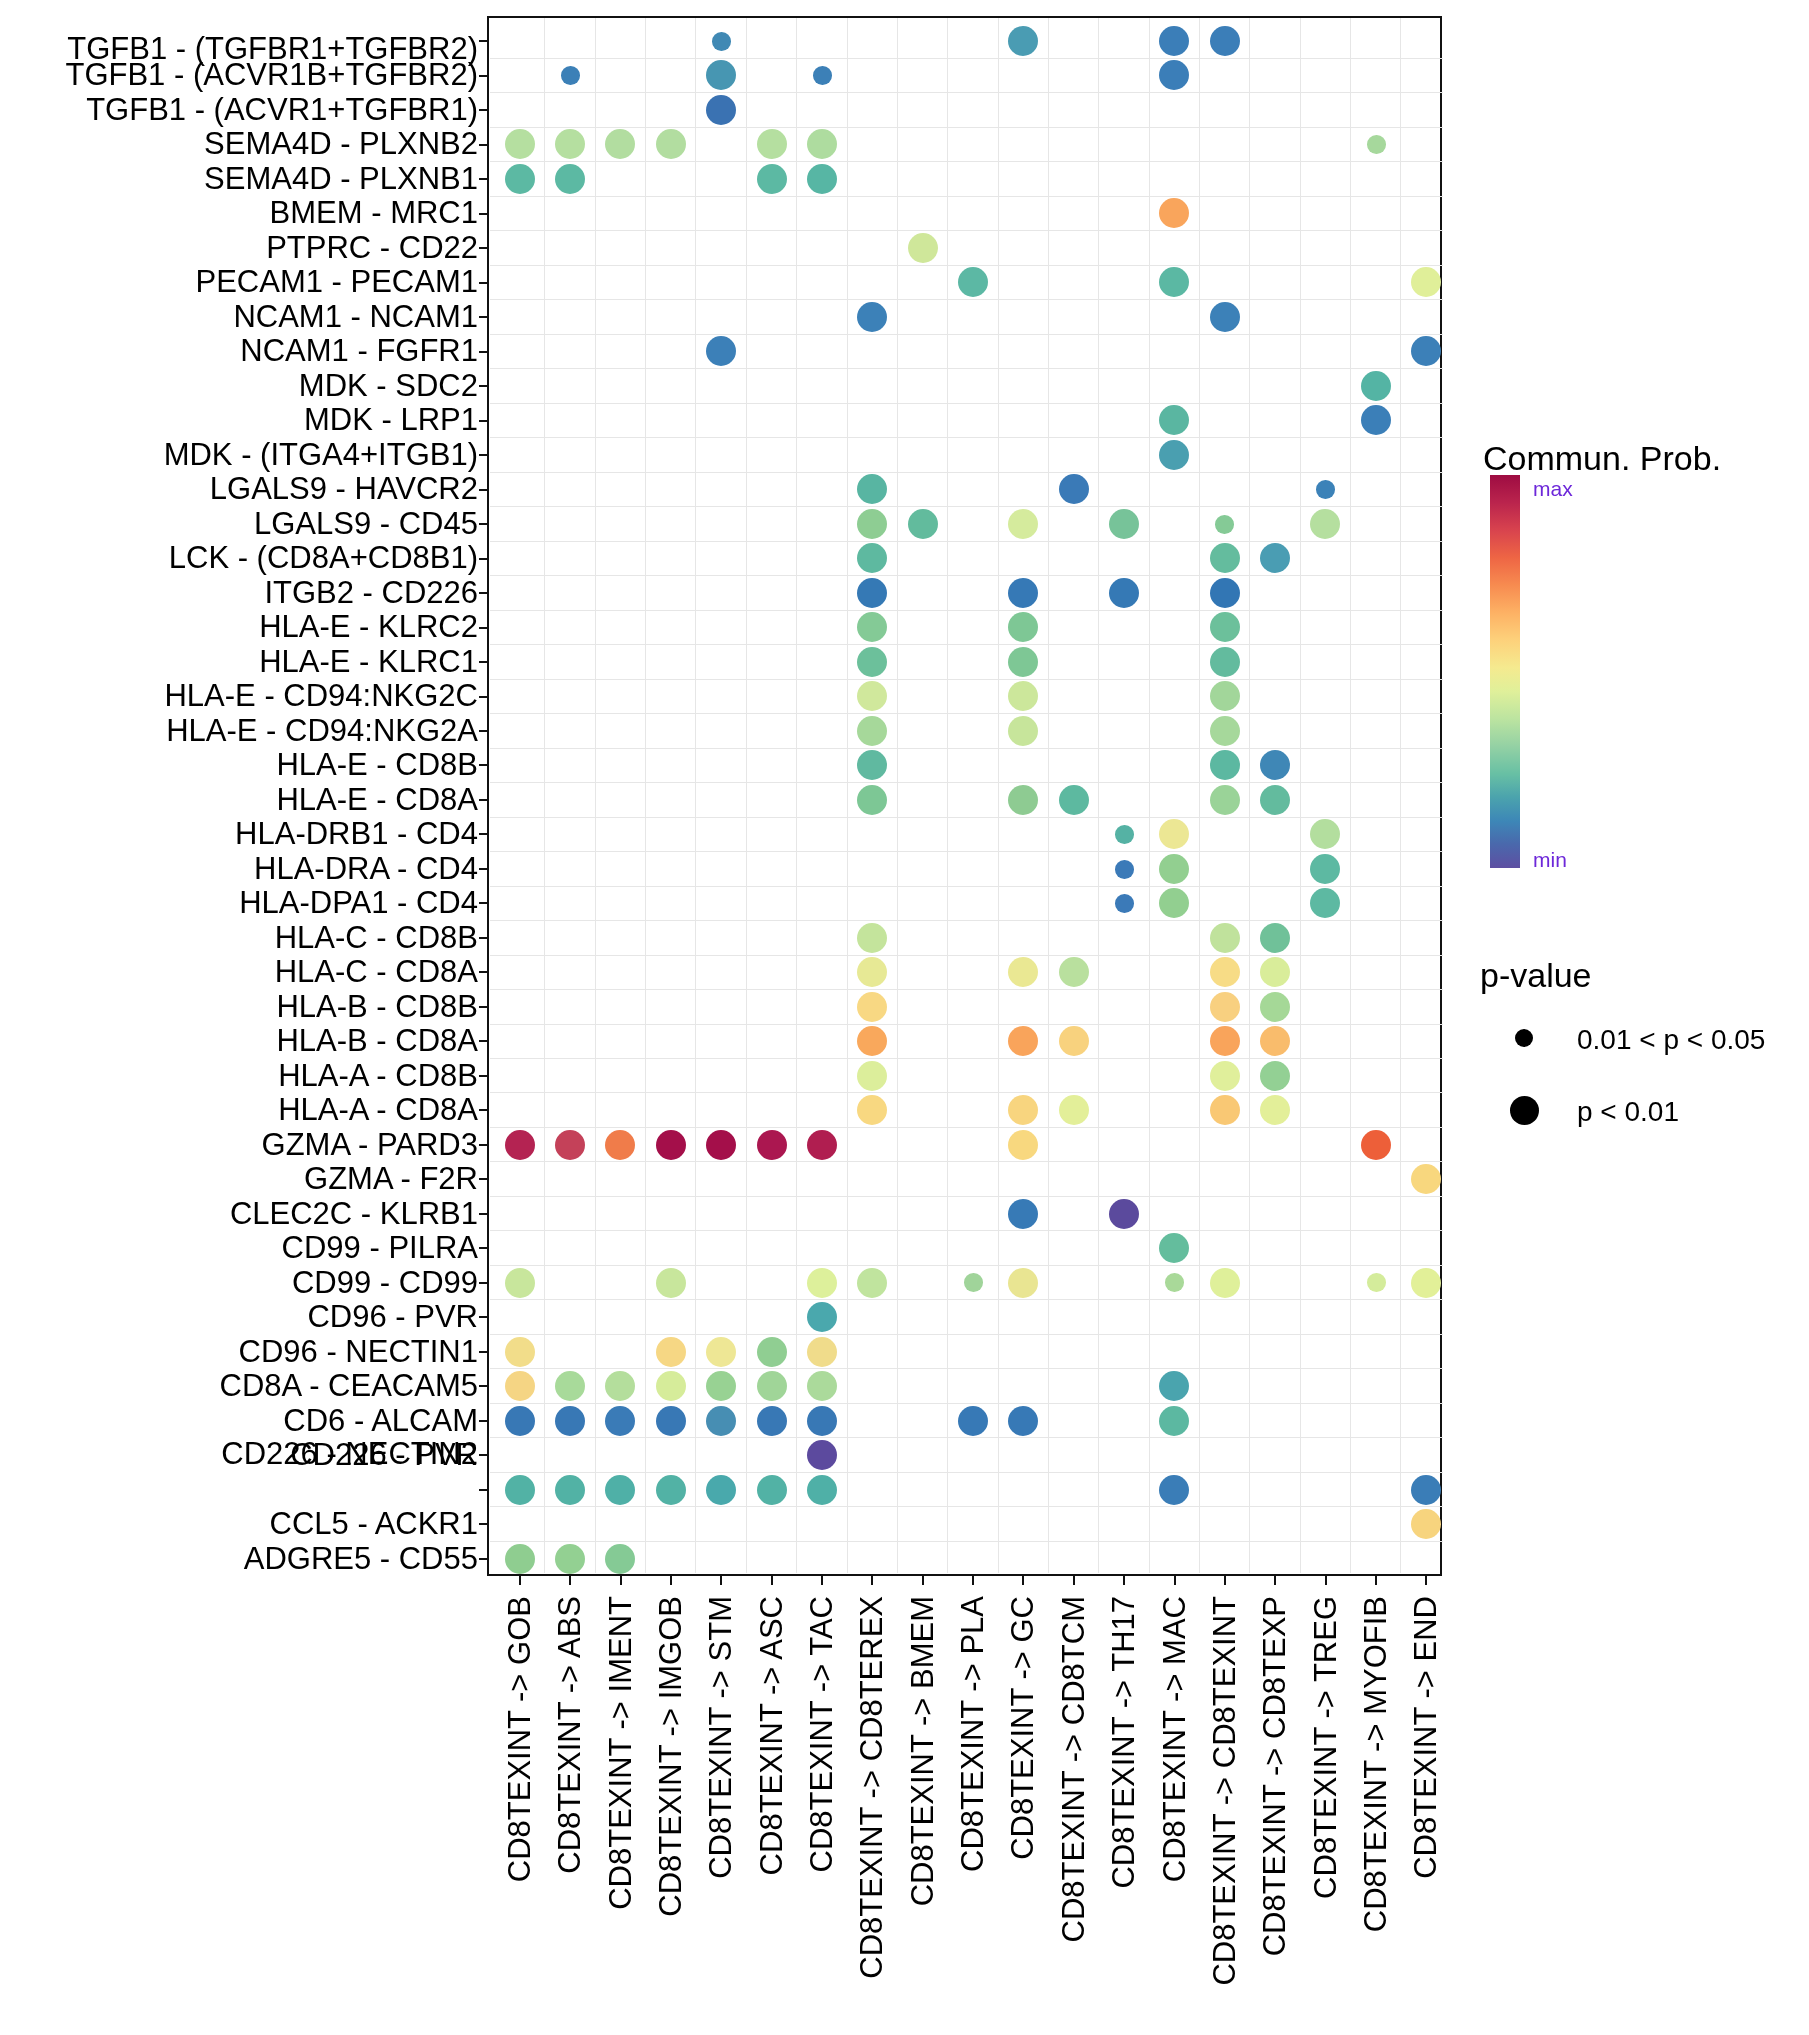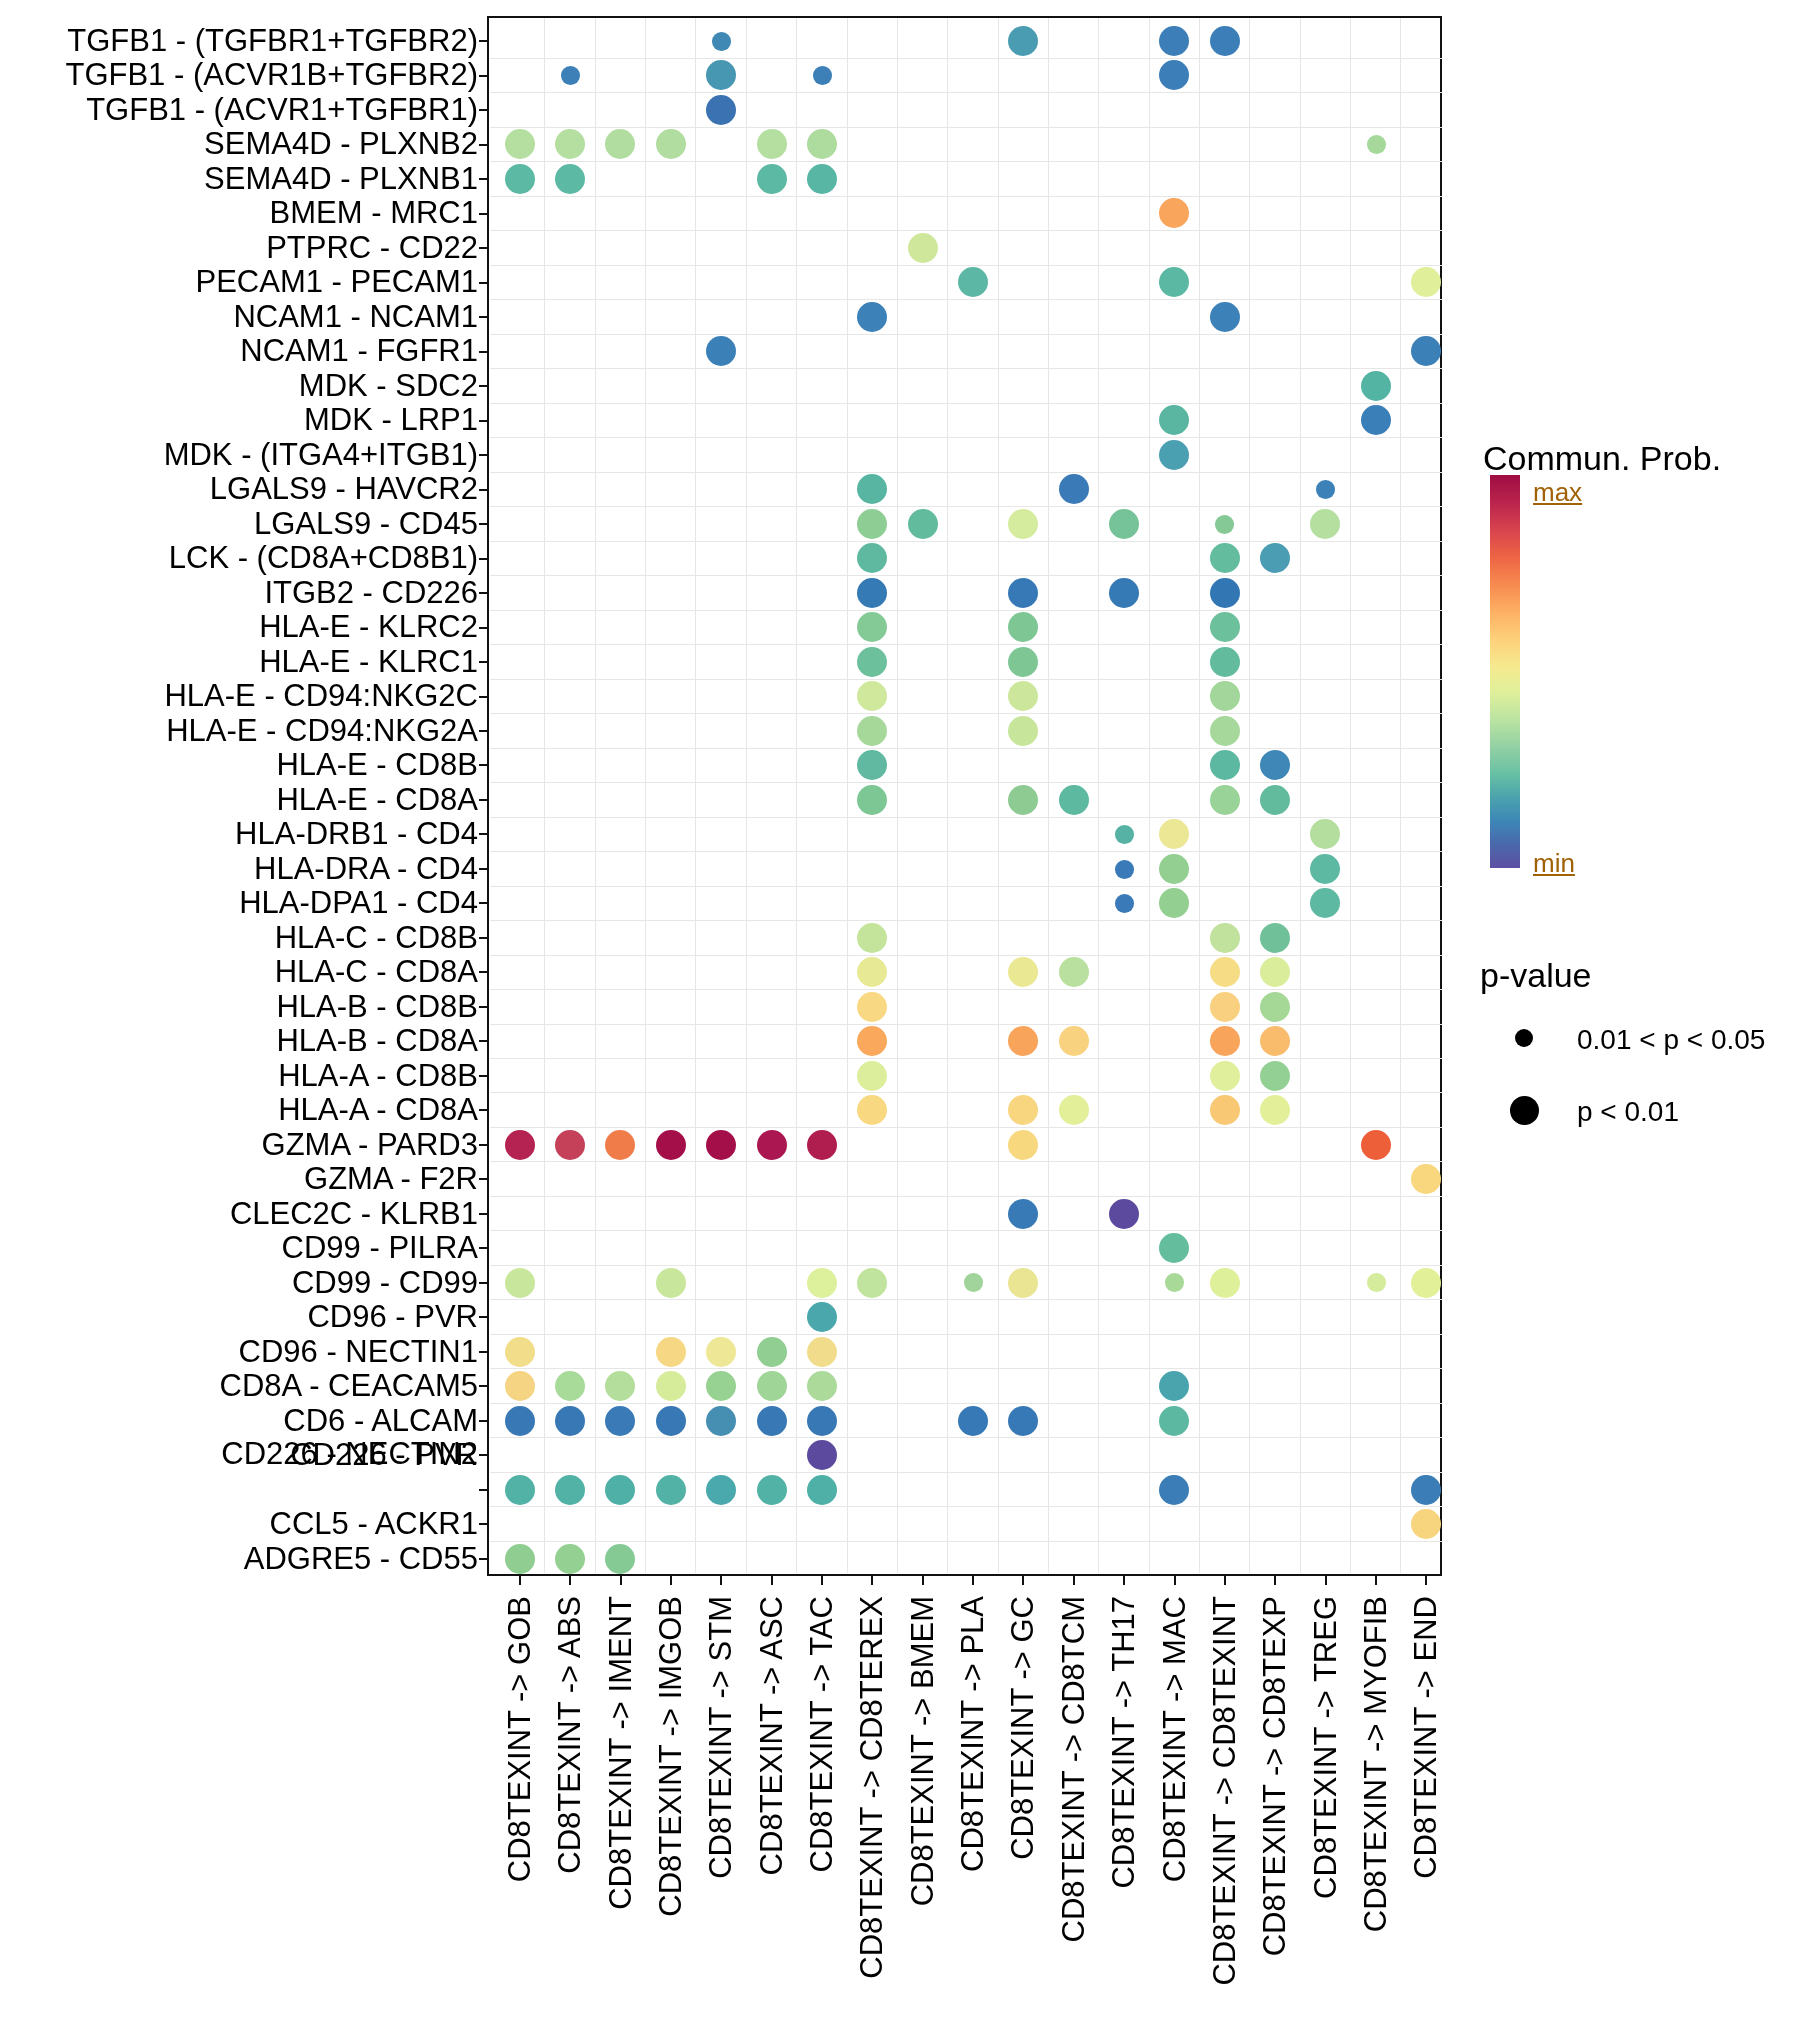--- a/index.html
+++ b/index.html
@@ -17,21 +17,21 @@
     transform:rotate(-90deg) translateX(-100%);transform-origin:0 0;}
   .dot{position:absolute;border-radius:50%;}
   
   #legend{position:absolute;left:1465px;top:422px;width:338px;height:754px;}
   .legend-title{position:absolute;font-size:34px;color:#000000;white-space:nowrap;}
   #colorbar{position:absolute;left:25px;top:53px;width:30px;height:393px;
     background:linear-gradient(to bottom,
       #9e0c42 0%, #ba244d 7%, #d8434e 14%, #ee6544 21%, #f78b50 28%,
       #fdb164 35%, #fdd17b 42%, #f5ea8f 49%, #e0f09a 55%, #bce4a0 62%,
       #94d1a4 69%, #68c0a4 76%, #4ba3ad 82%, #3d87b7 88%, #4a68ac 94%, #5e4fa2 100%);}
-  .colorbar-lab{position:absolute;font-size:26px;color:#a16207;text-decoration:underline;}
+  .colorbar-lab{position:absolute;font-size:21px;color:#6d28d9;}
   .plegend-dot{position:absolute;border-radius:50%;background:#000000;}
   .plegend-lab{position:absolute;font-size:28px;color:#000000;white-space:nowrap;}
 </style>
 </head>
 <body>
 
 <div id="root">
   <div id="panel-border"></div>
   <div id="gridlines">
       <div class="gridline-v" style="left: 544px; top: 18px; height: 1555px;"></div>
@@ -322,21 +322,21 @@
       <div class="tick-y" style="top: 1316px; left: 479px;"></div>
       <div class="tick-y" style="top: 1351px; left: 479px;"></div>
       <div class="tick-y" style="top: 1385px; left: 479px;"></div>
       <div class="tick-y" style="top: 1420px; left: 479px;"></div>
       <div class="tick-y" style="top: 1454px; left: 479px;"></div>
       <div class="tick-y" style="top: 1489px; left: 479px;"></div>
       <div class="tick-y" style="top: 1523px; left: 479px;"></div>
       <div class="tick-y" style="top: 1558px; left: 479px;"></div>
     </div>
   <div id="ylabels">
-      <div class="ylab" style="top: 24px;">TGFB1 - (TGFBR1+TGFBR2)</div>
+      <div class="ylab" style="top: 32px;">TGFB1 - (TGFBR1+TGFBR2)</div>
       <div class="ylab" style="top: 58px;">TGFB1 - (ACVR1B+TGFBR2)</div>
       <div class="ylab" style="top: 93px;">TGFB1 - (ACVR1+TGFBR1)</div>
       <div class="ylab" style="top: 127px;">SEMA4D - PLXNB2</div>
       <div class="ylab" style="top: 162px;">SEMA4D - PLXNB1</div>
       <div class="ylab" style="top: 196px;">BMEM - MRC1</div>
       <div class="ylab" style="top: 231px;">PTPRC - CD22</div>
       <div class="ylab" style="top: 265px;">PECAM1 - PECAM1</div>
       <div class="ylab" style="top: 300px;">NCAM1 - NCAM1</div>
       <div class="ylab" style="top: 334px;">NCAM1 - FGFR1</div>
       <div class="ylab" style="top: 369px;">MDK - SDC2</div>

